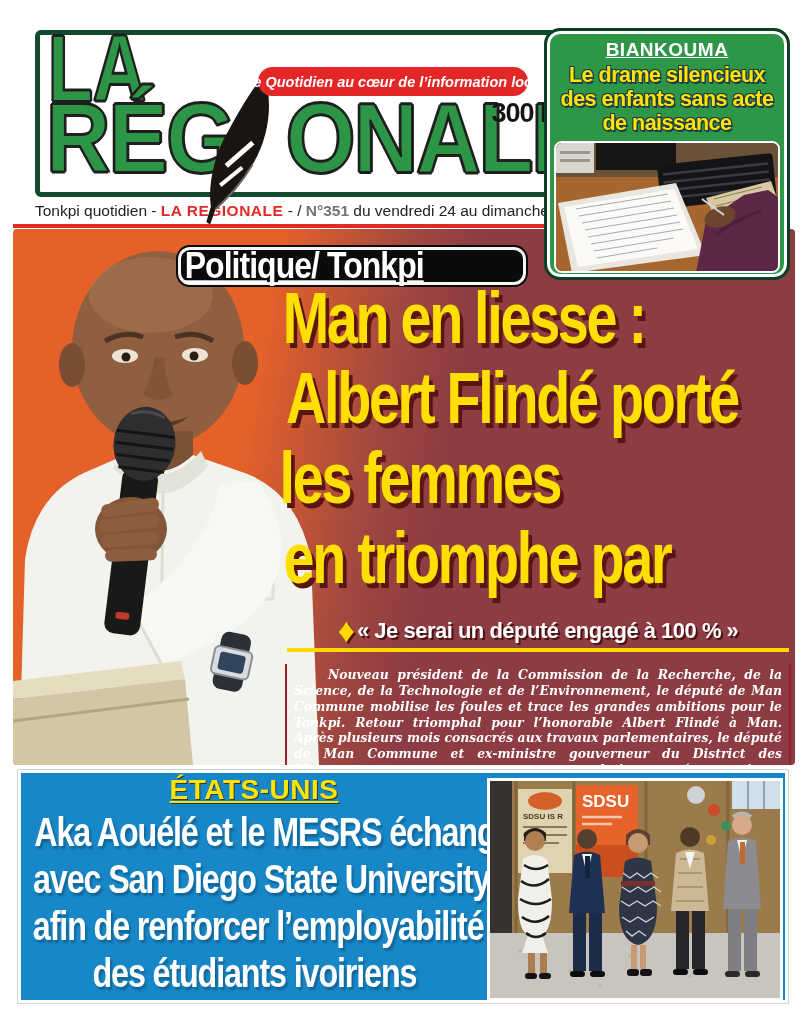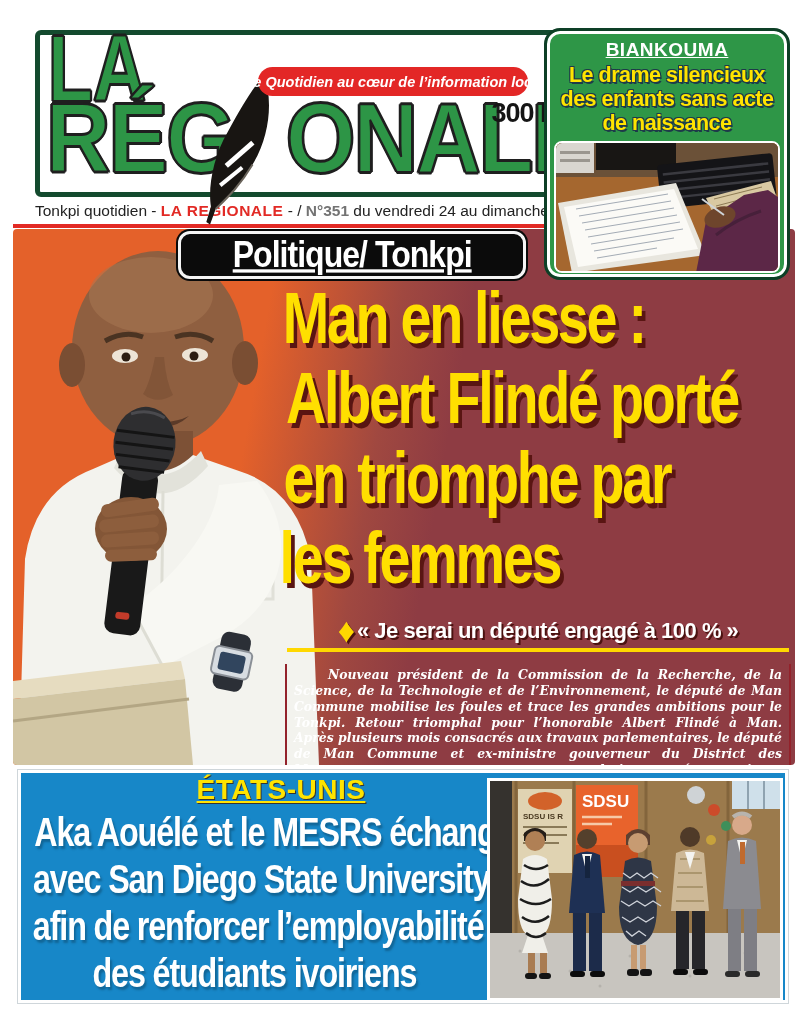--- a/index.html
+++ b/index.html
@@ -56,22 +56,22 @@
   .dateline .brand{color:#e22a25;font-weight:bold;letter-spacing:0.5px;}
   .dateline .issue{font-weight:bold;color:#737373;}
   .red-rule{position:absolute;left:13px;top:224px;width:757px;height:4px;background:#e22a25;}
   
   .main-story{
     position:absolute;left:13px;top:229px;width:782px;height:536px;border-radius:4px;overflow:hidden;
     background:linear-gradient(100deg,#e4612a 0px,#e4612a 265px,#a04840 395px,#8e3c43 465px,#8e3c43 100%);
   }
   .main-photo{position:absolute;left:0;top:0;width:310px;height:536px;}
   .section-pill{
-    position:absolute;left:165px;top:2px;width:348px;height:48px;background:#0b0b0b;border:3px solid #f5f5f5;
-    border-radius:12px;box-shadow:0 0 0 2px #0a0a0a;box-sizing:border-box;display:flex;align-items:center;justify-content:center;z-index:3;
+    position:absolute;left:165px;top:18px;width:348px;height:38px;background:#0b0b0b;border:3px solid #f5f5f5;
+    border-radius:12px;box-shadow:0 0 0 2px #0a0a0a;box-sizing:border-box;display:flex;align-items:center;z-index:3;
   }
   .section-pill span{
     color:#ffffff;font-weight:bold;font-size:33px;text-decoration:underline;letter-spacing:-1px;white-space:nowrap;
     transform:scale(0.97,1.1);
   }
   .headline{position:absolute;left:256px;top:50px;width:506px;text-align:left;z-index:2;}
   .headline .hl{
     display:block;height:80px;line-height:80px;white-space:nowrap;
   }
   .headline .hl span{
@@ -88,21 +88,21 @@
     font-family:"DejaVu Serif",serif;font-weight:bold;font-style:italic;font-size:12.4px;line-height:1.27;
     color:#ffffff;text-align:justify;text-indent:34px;
   }
   
   .bottom-story{
     position:absolute;left:18px;top:770px;width:770px;height:233px;box-sizing:border-box;
     background:#1787c8;border:3px solid #ffffff;box-shadow:0 0 0 1px #cfd6da;
   }
   .bottom-kicker{
     position:absolute;left:0;top:1px;width:466px;text-align:center;color:#ffe400;font-weight:bold;font-size:28px;
-    text-decoration:underline;letter-spacing:0.5px;text-shadow:1px 1px 0 #333;margin-left:27px;
+    text-decoration:underline;letter-spacing:0.5px;text-shadow:1px 1px 0 #333;
   }
   .bottom-headline{position:absolute;left:0;top:36px;width:466px;text-align:center;}
   .bottom-headline .bl{display:block;height:47px;line-height:47px;white-space:nowrap;}
   .bottom-headline .bl span{
     display:inline-block;color:#ffffff;font-weight:bold;font-size:34px;letter-spacing:-1.2px;
     transform:scale(0.95,1.2);transform-origin:center;text-shadow:2px 2px 2px rgba(0,0,0,0.25);
   }
   .bottom-photo{
     position:absolute;left:466px;top:5px;width:290px;height:217px;border:3px solid #ffffff;overflow:hidden;background:#9b7a4c;
   }
@@ -225,22 +225,22 @@
     <path d="M0,492 L176,470" stroke="#b3a684" stroke-width="3"></path>
   </svg>
 
   <div class="section-pill">
     <span>Politique/ Tonkpi</span>
   </div>
 
   <div class="headline">
     <div class="hl"><span>Man en liesse :</span></div>
     <div class="hl"><span>Albert Flindé porté</span></div>
+    <div class="hl"><span>les femmes</span></div>
     <div class="hl"><span>en triomphe par</span></div>
-    <div class="hl"><span>les femmes</span></div>
   </div>
 
   <div class="quote-row">
     <span class="diamond">♦</span><span class="quote-text">« Je serai un député engagé à 100 % »</span>
   </div>
   <div class="yellow-rule"></div>
 
   <p class="lede">Nouveau président de la Commission de la Recherche, de la Science, de la Technologie et de l’Environnement, le député de Man Commune mobilise les foules et trace les grandes ambitions pour le Tonkpi. Retour triomphal pour l’honorable Albert Flindé à Man. Après plusieurs mois consacrés aux travaux parlementaires, le député de Man Commune et ex-ministre gouverneur du District des Montagnes est venu partager avec ses populations une étape majeure de son parcours politique : sa nomination à la tête de la Commission de la Recherche, de la Science, de la Technologie et de l’Environnement (CRSTE) de l’Assemblée nationale, le jeudi 23 avril 2026 à la cour des chefs du Tonkpi à Man...</p>
 </section>
 

